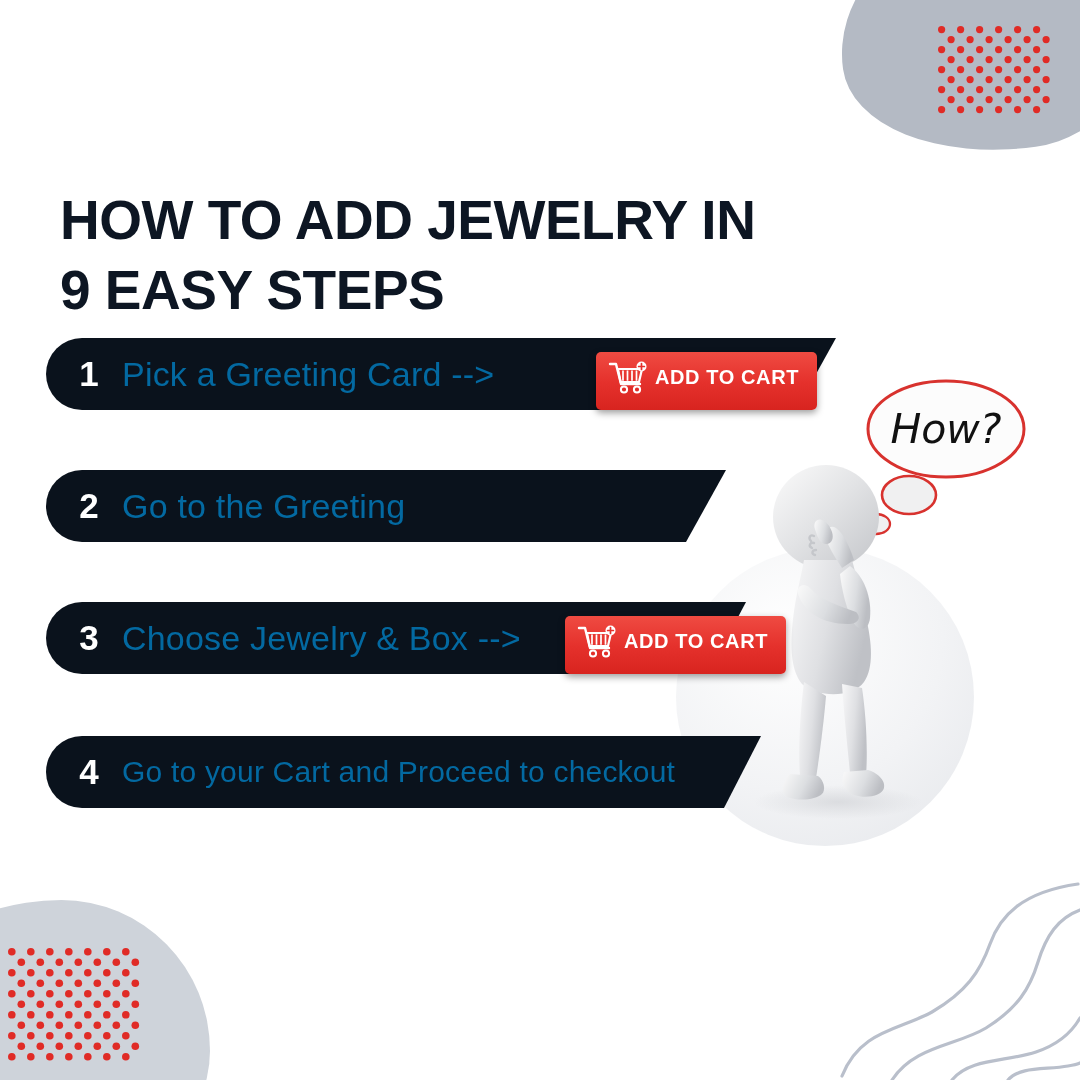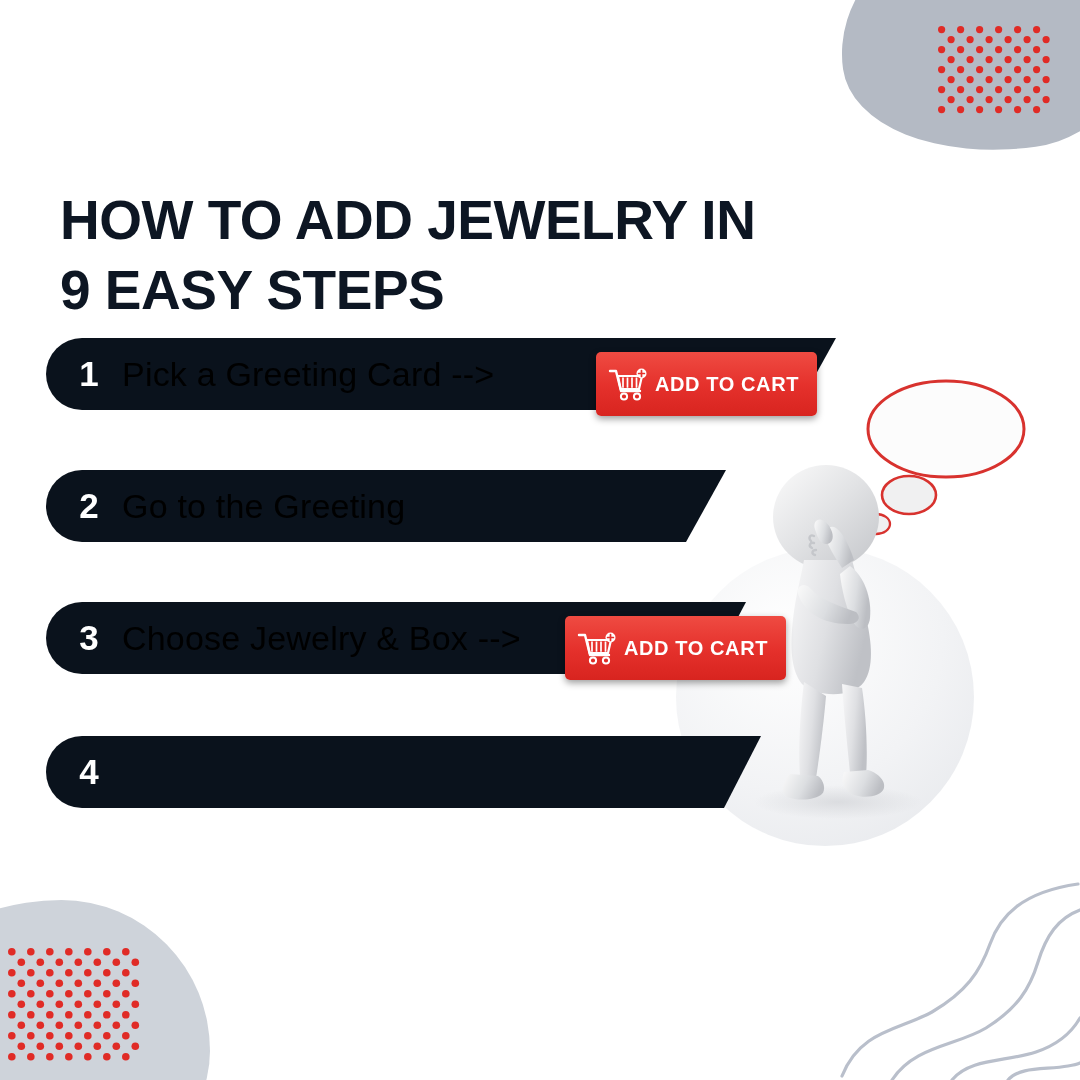--- a/index.html
+++ b/index.html
@@ -86,38 +86,38 @@
   .step-num {
     width: 58px;
     text-align: center;
     flex: 0 0 auto;
     color: #ffffff;
     font-size: 35px;
     font-weight: bold;
     margin-left: 14px;
   }
   .step-text {
-    color: #000000;
+    color: #0369a1;
     font-size: 34px;
     font-weight: 400;
     letter-spacing: 0.2px;
     white-space: nowrap;
     margin-left: 4px;
   }
   .step-text.small { font-size: 30px; }
 
   
   .cart-btn {
     position: absolute;
     top: 14px;
-    height: 64px;
+    height: 50px;
     display: flex;
     align-items: center;
     gap: 7px;
-    padding: 0 18px 0 12px;
+    padding: 0 18px 8px 12px;
     border-radius: 5px;
     background: linear-gradient(180deg, #ef4b42 0%, #e5312c 52%, #d8241f 100%);
     box-shadow: 0 3px 7px rgba(0,0,0,0.38);
     z-index: 6;
   }
   .cart-btn-label {
     color: #ffffff;
     font-size: 20px;
     font-weight: bold;
     letter-spacing: 0.6px;
@@ -369,29 +369,31 @@
       <span class="cart-btn-label">ADD TO CART</span>
     </div>
   </div>
 
   <div class="step-row" style="top:736px; width:715px;">
     <svg class="step-bar-shape" style="position:absolute; left:0; top:0;" width="715" height="72" viewBox="0 0 715 72">
       <path d="M36 0 H715 L678 72 H36 A36 36 0 0 1 36 0 Z" fill="#0a121c"></path>
     </svg>
     <div class="step-content">
       <span class="step-num">4</span>
+      <span class="step-text small">Go to your Cart and Proceed to checkout</span>
     </div>
   </div>
 
 
   <svg id="thought-bubble" width="172" height="160" viewBox="0 0 172 160" fill="none">
     <ellipse cx="84" cy="51" rx="78" ry="48" fill="#fcfcfc" stroke="#d8322e" stroke-width="3"></ellipse>
     <ellipse cx="47" cy="117" rx="27" ry="19" fill="#f0f0f1" stroke="#d8322e" stroke-width="2.6"></ellipse>
     <ellipse cx="14" cy="146" rx="14" ry="10" fill="#f0f0f1" stroke="#d8322e" stroke-width="2.3"></ellipse>
   </svg>
+  <div id="thought-text">How?</div>
 
   <svg id="thinking-figure" width="230" height="360" viewBox="0 0 230 360" fill="none">
     <defs>
       <linearGradient id="gHead" x1="0" y1="0" x2="1" y2="1">
         <stop offset="0%" stop-color="#fbfbfb"></stop>
         <stop offset="48%" stop-color="#e2e3e5"></stop>
         <stop offset="100%" stop-color="#c3c5c9"></stop>
       </linearGradient>
       <linearGradient id="gBody" x1="0" y1="0" x2="1" y2="0.4">
         <stop offset="0%" stop-color="#f7f7f8"></stop>

